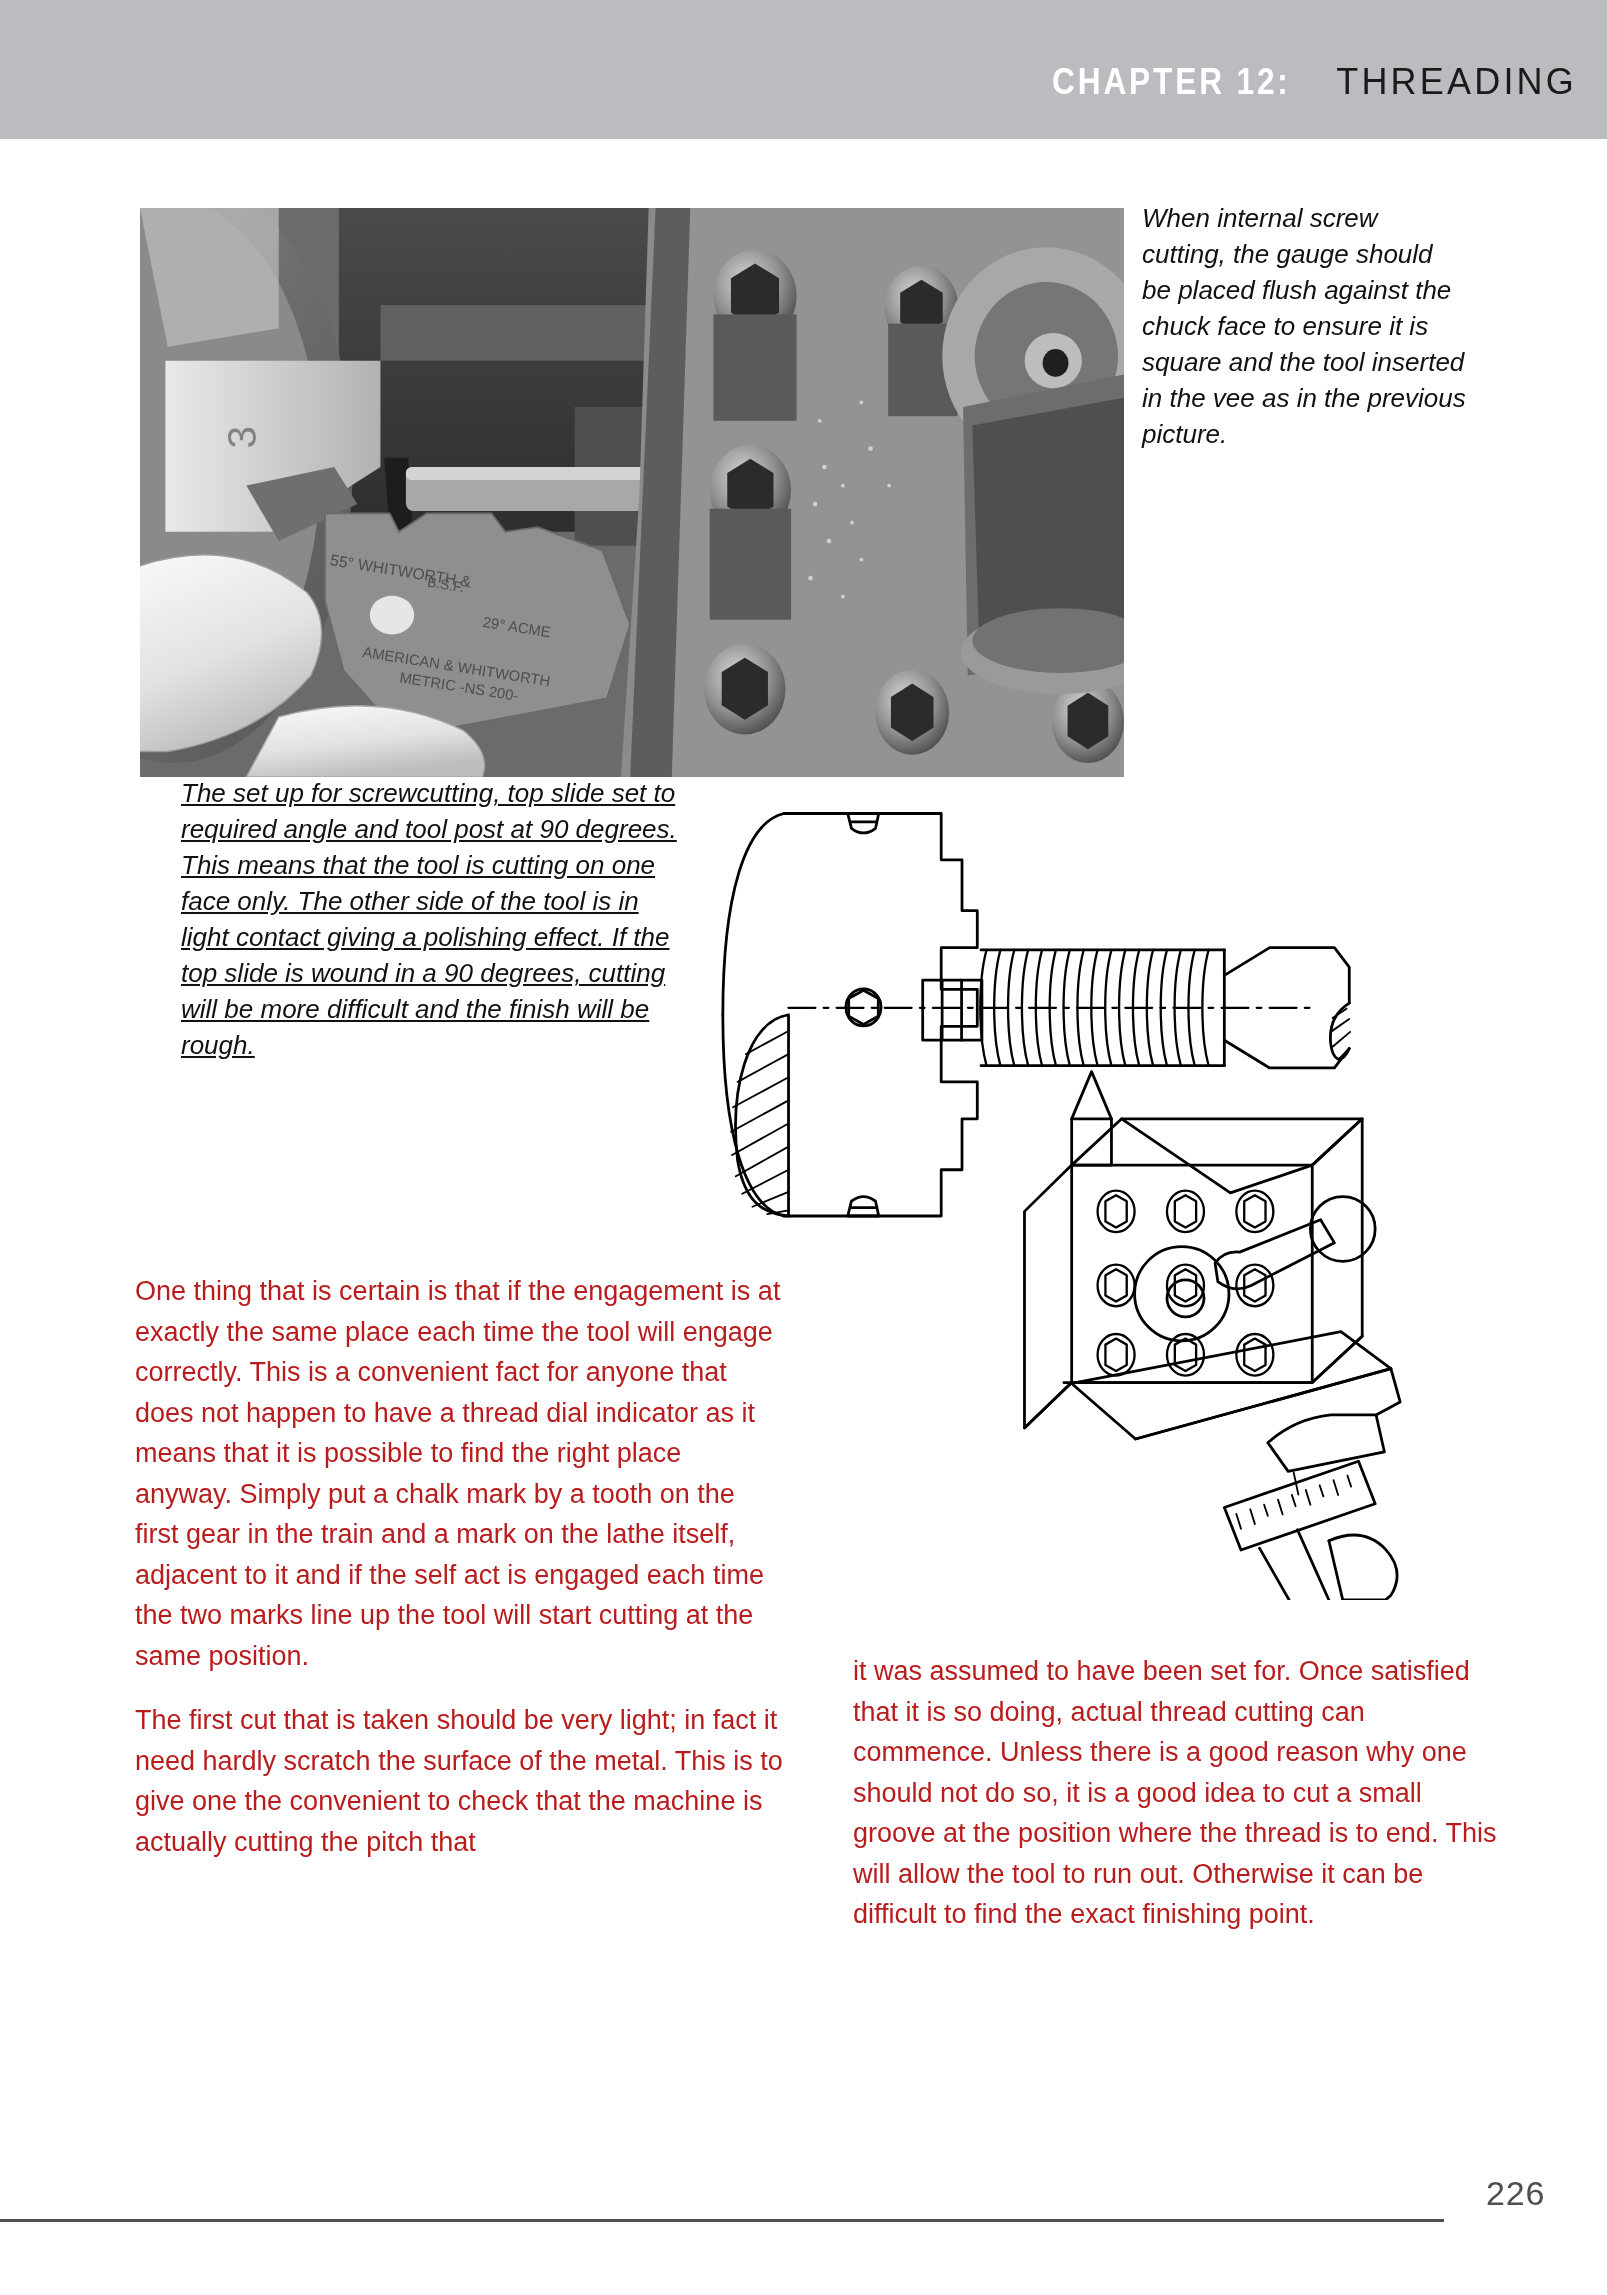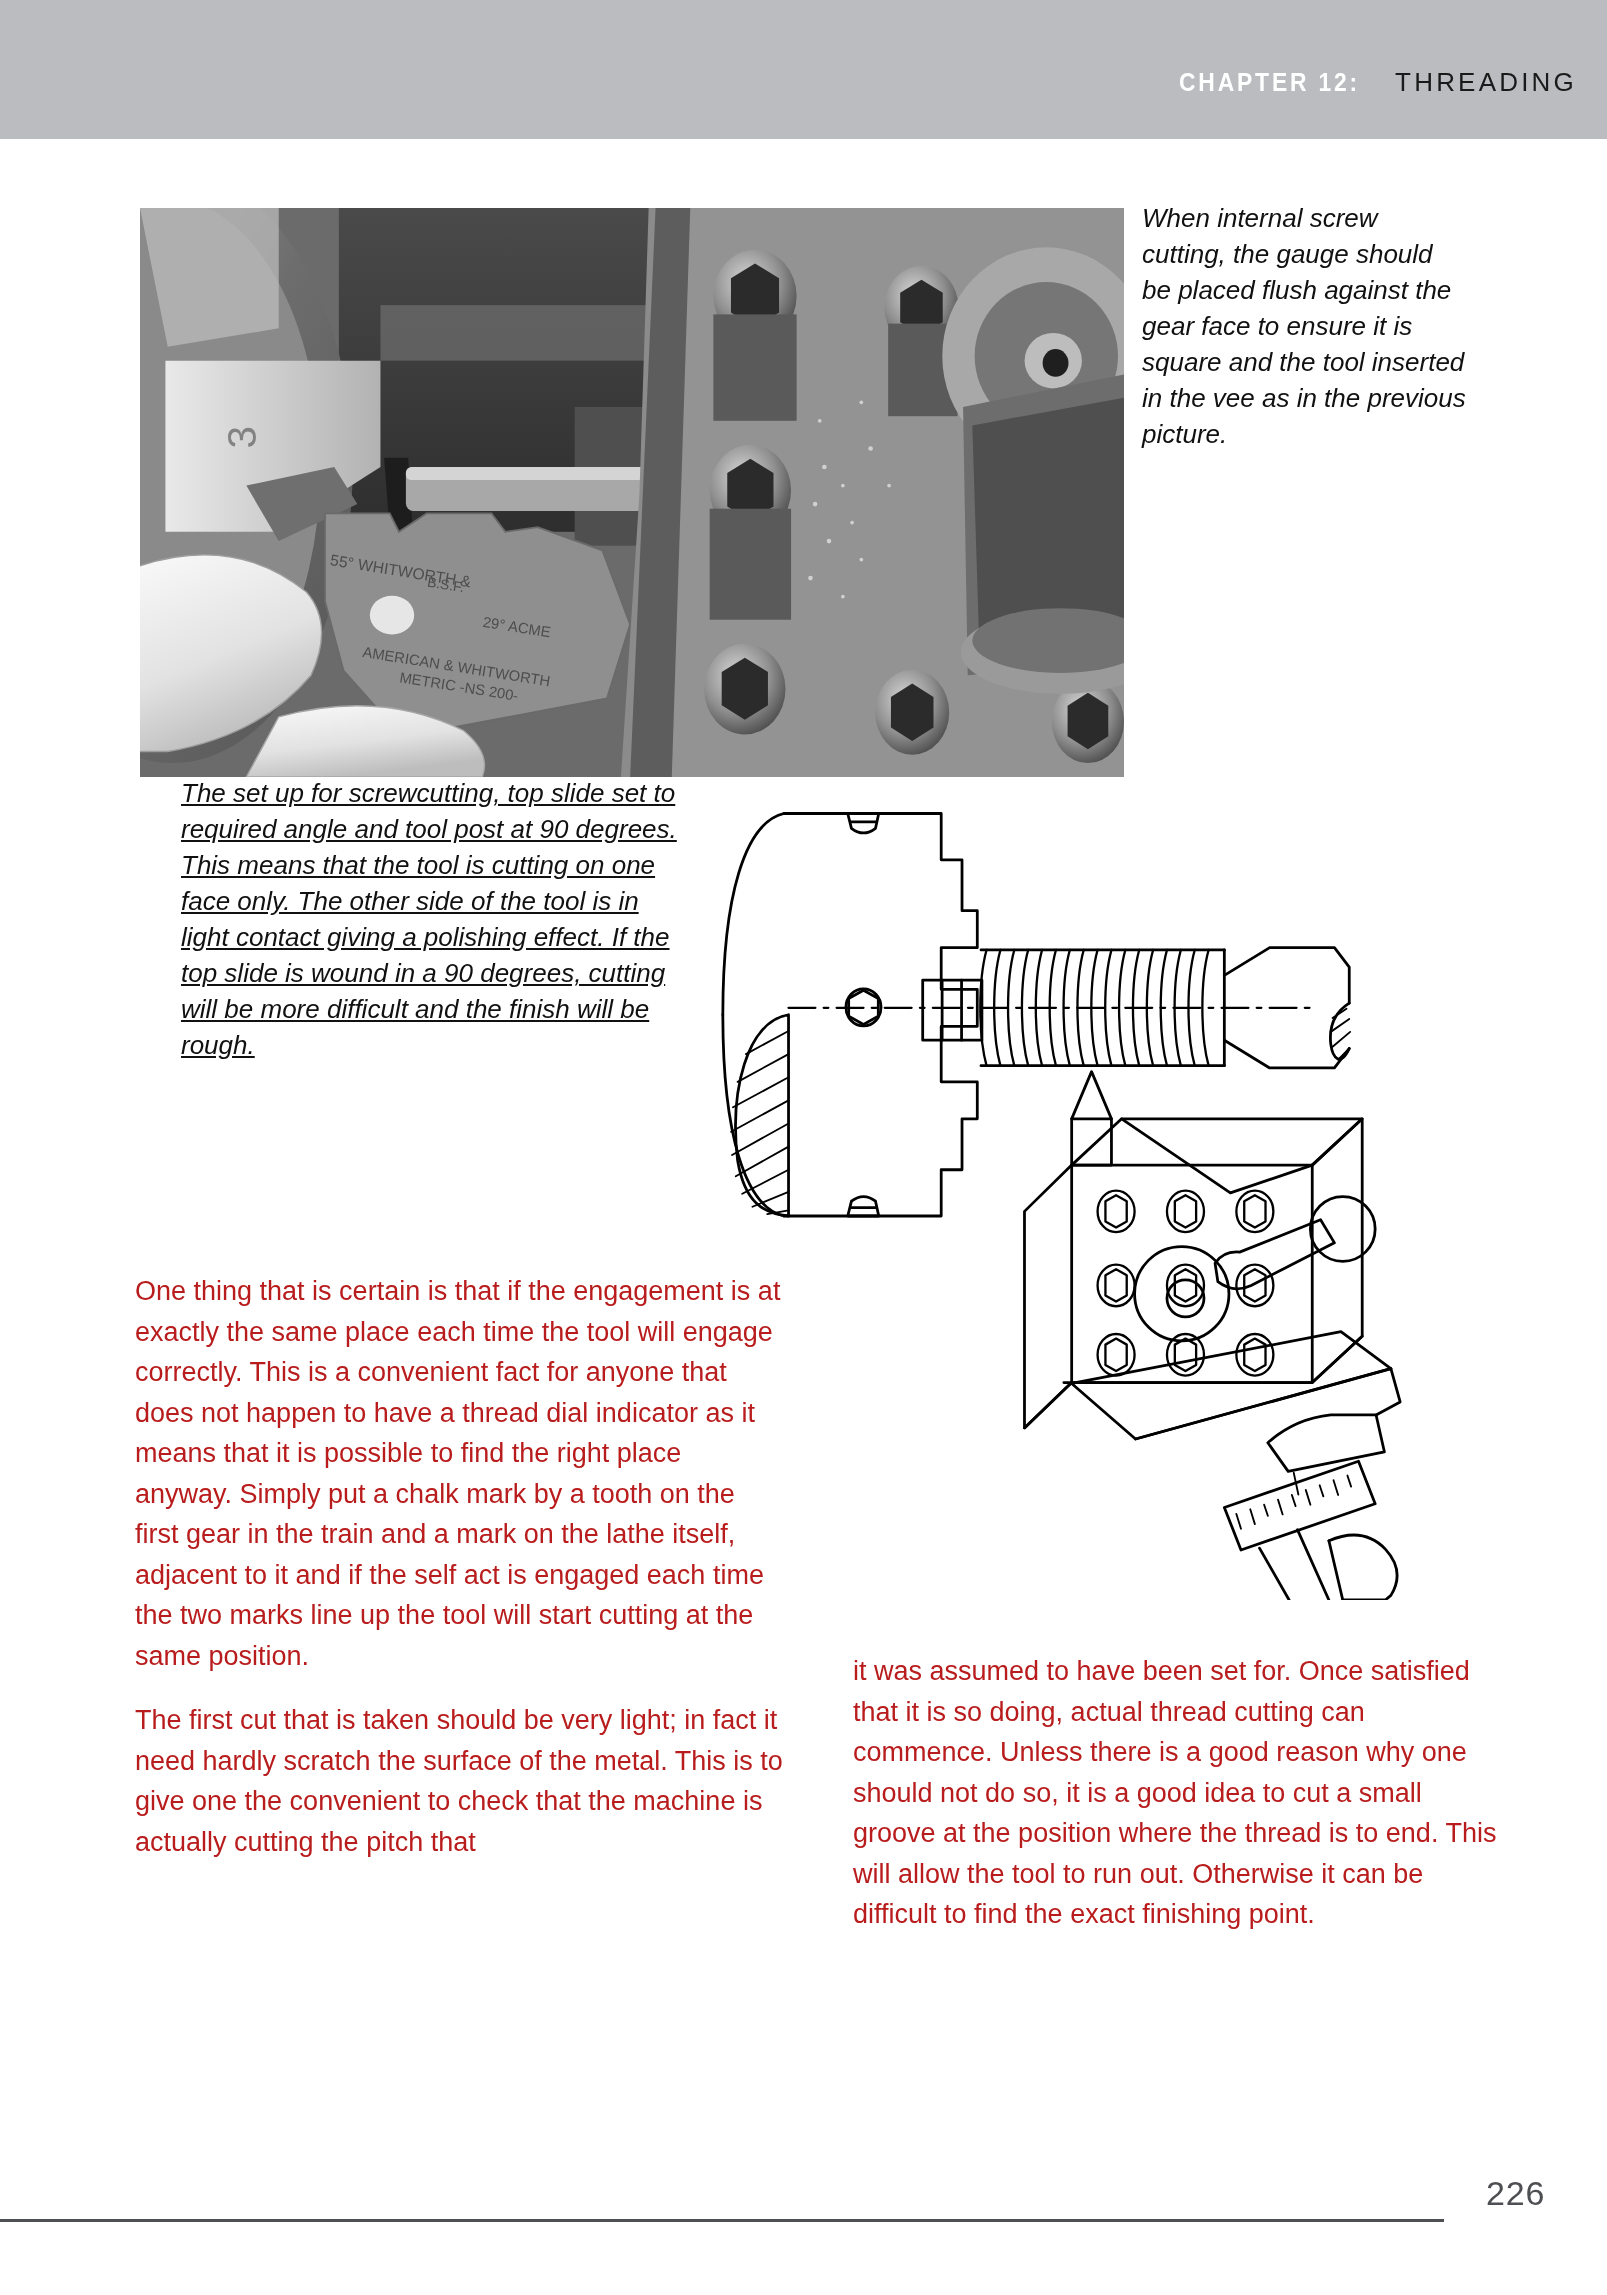--- a/index.html
+++ b/index.html
@@ -11,21 +11,21 @@
 
   
   .header-bar{
     position:absolute;left:0;top:0;width:1607px;height:139px;
     background:#babcc0;
   }
   .header-title{
     position:absolute;right:30px;top:82px;
     transform:translateY(-50%);
     white-space:nowrap;
-    font-size:26px;letter-spacing:3.2px;
+    font-size:36px;letter-spacing:3.2px;
     line-height:1;
   }
   .hdr-chapter{
     color:#ffffff;font-weight:bold;
     font-stretch:condensed;
     transform:scaleX(0.88);display:inline-block;transform-origin:left center;
   }
   .hdr-topic{color:#1a1a1a;font-weight:normal;letter-spacing:3.2px;}
 
   
@@ -182,21 +182,21 @@
       <circle cx="1450" cy="800" r="5"></circle>
         <circle cx="1520" cy="840" r="4"></circle>
         <circle cx="1580" cy="520" r="5"></circle>
       <circle cx="1620" cy="600" r="4"></circle>
         <circle cx="1470" cy="460" r="4"></circle>
         <circle cx="1560" cy="420" r="4"></circle>
     </g>
   </svg>
 </div>
 
-<div class="caption" id="caption-photo">When internal screw cutting, the gauge should be placed flush against the gear face to ensure it is square and the tool inserted in the vee as in the previous picture.</div>
+<div class="caption" id="caption-photo">When internal screw cutting, the gauge should be placed flush against the chuck face to ensure it is square and the tool inserted in the vee as in the previous picture.</div>
 
 <div class="drawing">
   <svg viewBox="0 0 1640 1740">
     <g fill="none" stroke="#000000" stroke-width="6" stroke-linejoin="round" stroke-linecap="round">
 
       <path d="M140 40 L480 40 L480 140 L525 140 L525 250 L558 250 L558 330 L480 330
                L480 390 L480 420 L558 420 L558 500 L480 500 L480 560 L480 620
                L558 620 L558 700 L525 700 L525 810 L480 810 L480 910 L140 910"></path>
 
       <path d="M140 40 C 55 60, 8 220, 8 475"></path>

